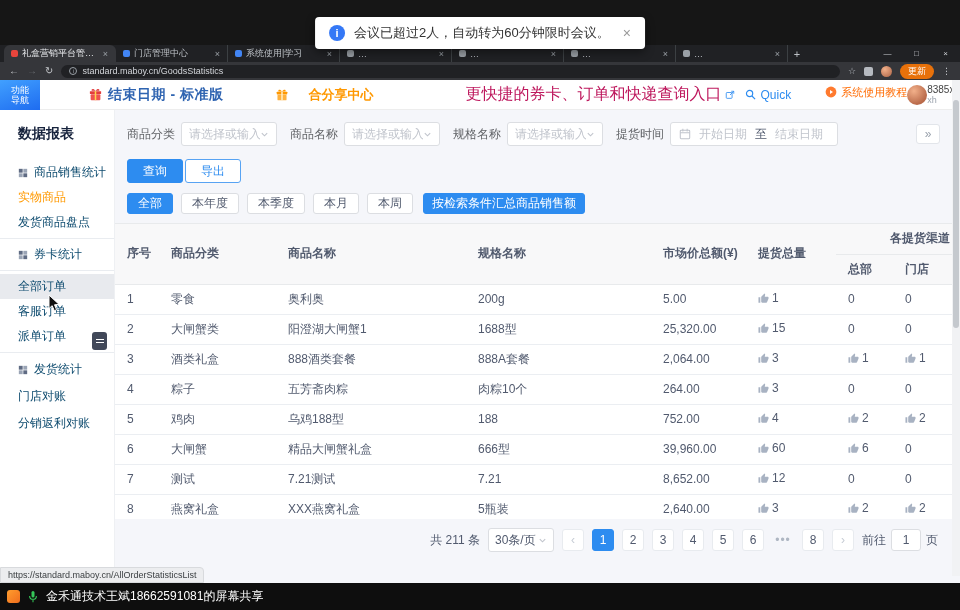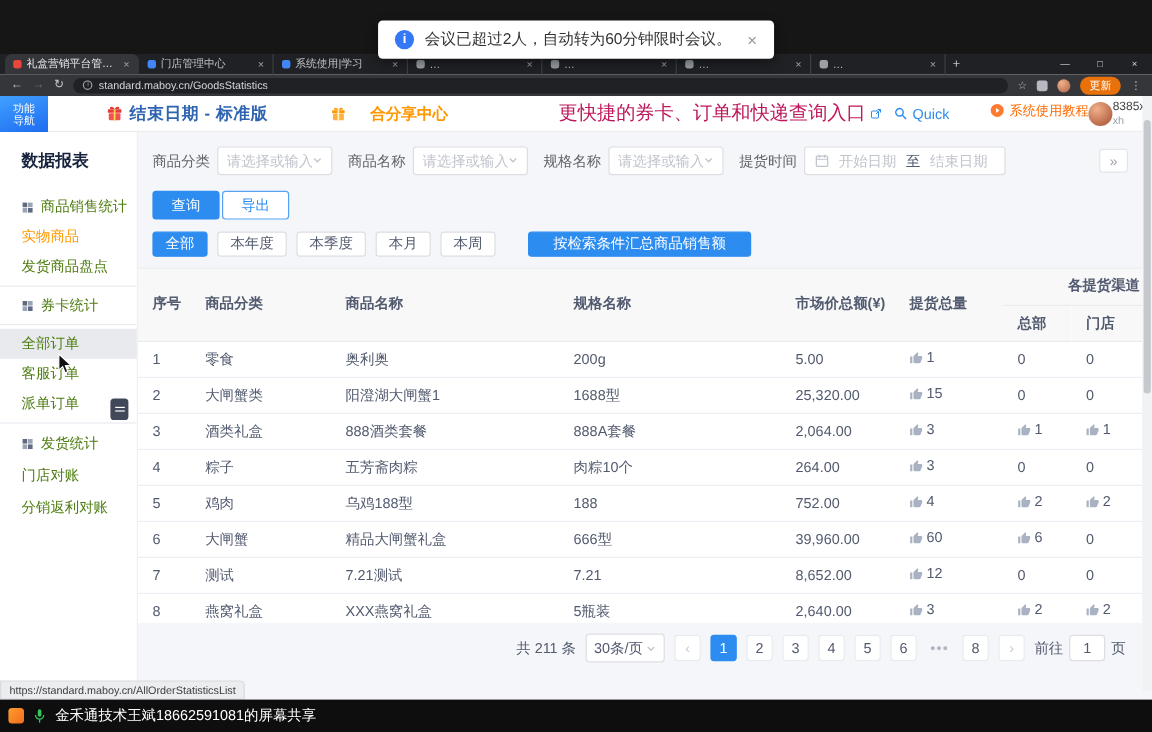--- a/index.html
+++ b/index.html
@@ -60,21 +60,21 @@
   .user-name{font-size:10px;color:#444}
   .user-sub{font-size:9px;color:#9aa2ad}
 
   
   .body{position:absolute;top:110px;left:0;right:0;bottom:27px;display:flex;background:#f5f6fa}
 
   .sidebar{width:115px;background:#fff;flex:none;position:relative;border-right:1px solid #eef0f3}
   .sb-title{font-size:14px;font-weight:bold;color:#17233d;padding:15px 0 14px 18px}
   .sb-group{border-top:1px solid #e9ecf0;padding:3px 0}
   .sb-group:first-child{border-top:none}
-  .sb-item{height:25px;display:flex;align-items:center;gap:6px;font-size:12px;color:#4d7c0f;padding-left:18px;cursor:pointer;white-space:nowrap}
+  .sb-item{height:25px;display:flex;align-items:center;gap:6px;font-size:12px;color:#0c4a6e;padding-left:18px;cursor:pointer;white-space:nowrap}
   .sb-group:last-child .sb-item{height:27px}
   .sb-item.sub,.sb-item.plain{padding-left:18px}
   .sb-item.active{color:#ff9900}
   .sb-item.hovered{background:#e8eaee}
   .sb-ico{display:flex;flex:none}
   .sb-handle{position:absolute;top:222px;right:7px;width:15px;height:18px;background:#414859;border-radius:3px;display:flex;
     flex-direction:column;justify-content:center;align-items:center;gap:2px;z-index:6;cursor:pointer}
   .sb-handle i{display:block;width:8px;height:1px;background:#fff}
 
   .main{flex:1;min-width:0;margin-right:8px;display:flex;flex-direction:column}
@@ -93,21 +93,21 @@
 
   .action-row{display:flex;gap:2px;margin:13px 12px 0 12px}
   .btn{height:24px;padding:0 15px;border-radius:3px;font-size:12px;display:flex;align-items:center;cursor:pointer;white-space:nowrap}
   .btn-primary{background:#2d8cf0;color:#fff;border:1px solid #2d8cf0}
   .btn-ghost{background:#fff;color:#2d8cf0;border:1px solid #57a3f3}
 
   .quick-row{display:flex;gap:8px;margin:10px 12px 0 12px;align-items:center}
   .chip{height:21px;padding:0 10px;font-size:12px;border-radius:3px;display:flex;align-items:center;cursor:pointer;
     background:#fff;border:1px solid #dcdee2;color:#515a6e;white-space:nowrap}
   .chip.active,.chip.wide{background:#2d8cf0;border-color:#2d8cf0;color:#fff}
-  .chip.wide{padding:0 20px;margin-left:19px}
+  .chip.wide{padding:0 8px;margin-left:2px}
 
   .table-card{margin-top:9px;background:#fff;border-top:1px solid #e8eaec;height:296px;overflow:hidden}
   table{width:100%;border-collapse:collapse;table-layout:fixed}
   th,td{font-size:12px;text-align:left;padding:0 0 0 12px;overflow:hidden;white-space:nowrap}
   thead th{background:#f8f8f9;color:#515a6e;font-weight:bold;height:30px;border-bottom:1px solid #e8eaec}
   th.group-th{text-align:right;padding-right:2px;font-weight:bold}
   tbody td{height:30px;color:#515a6e;border-bottom:1px solid #ebeef2}
   .pick{display:inline-flex;align-items:center;gap:3px;cursor:pointer}
   .pick svg{flex:none}
 

